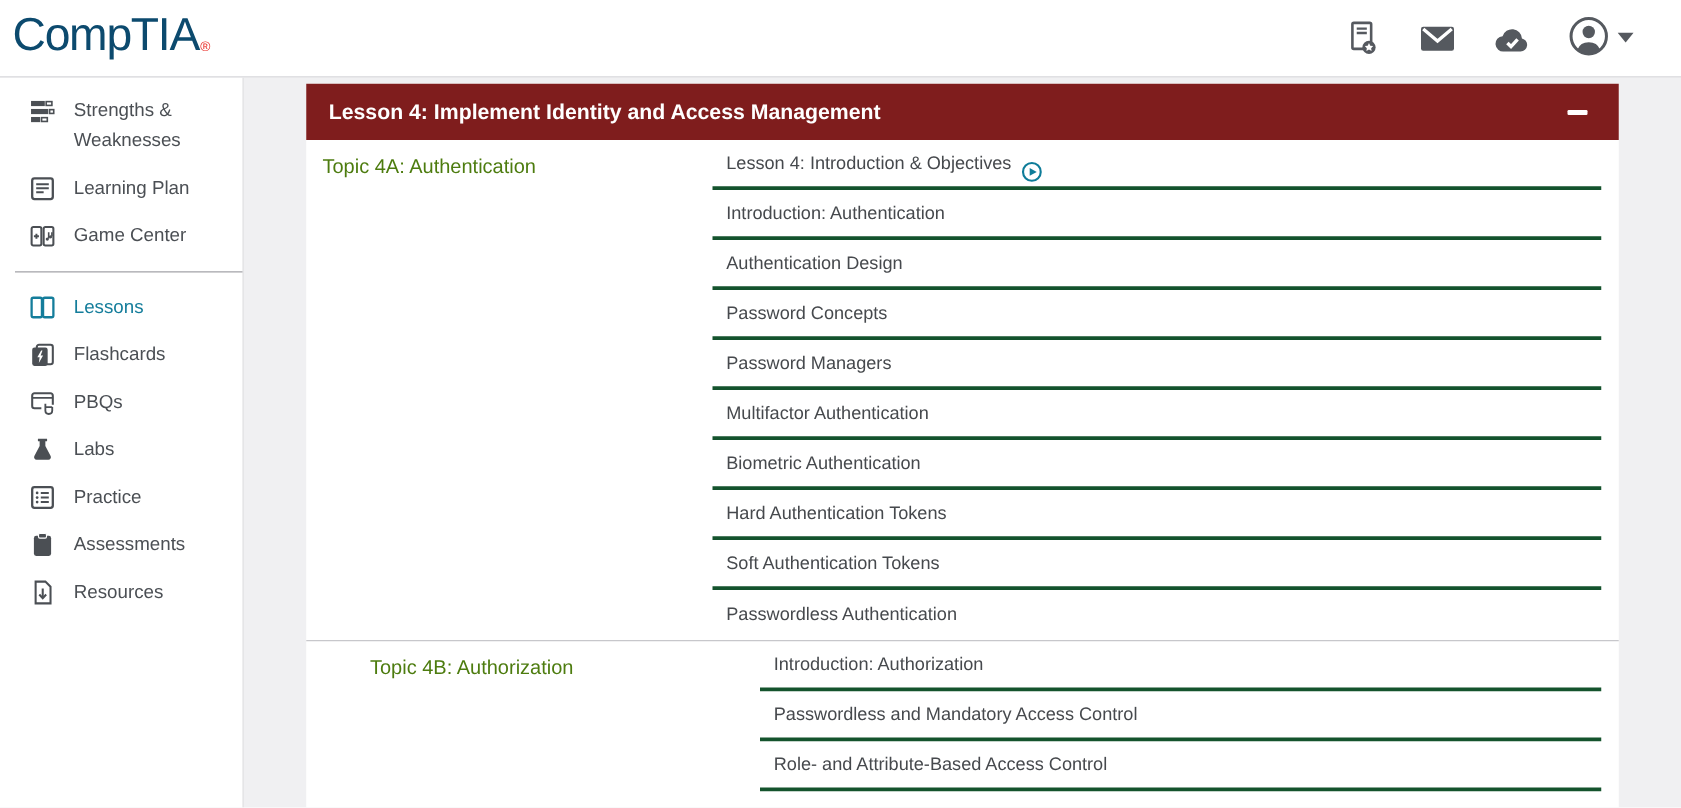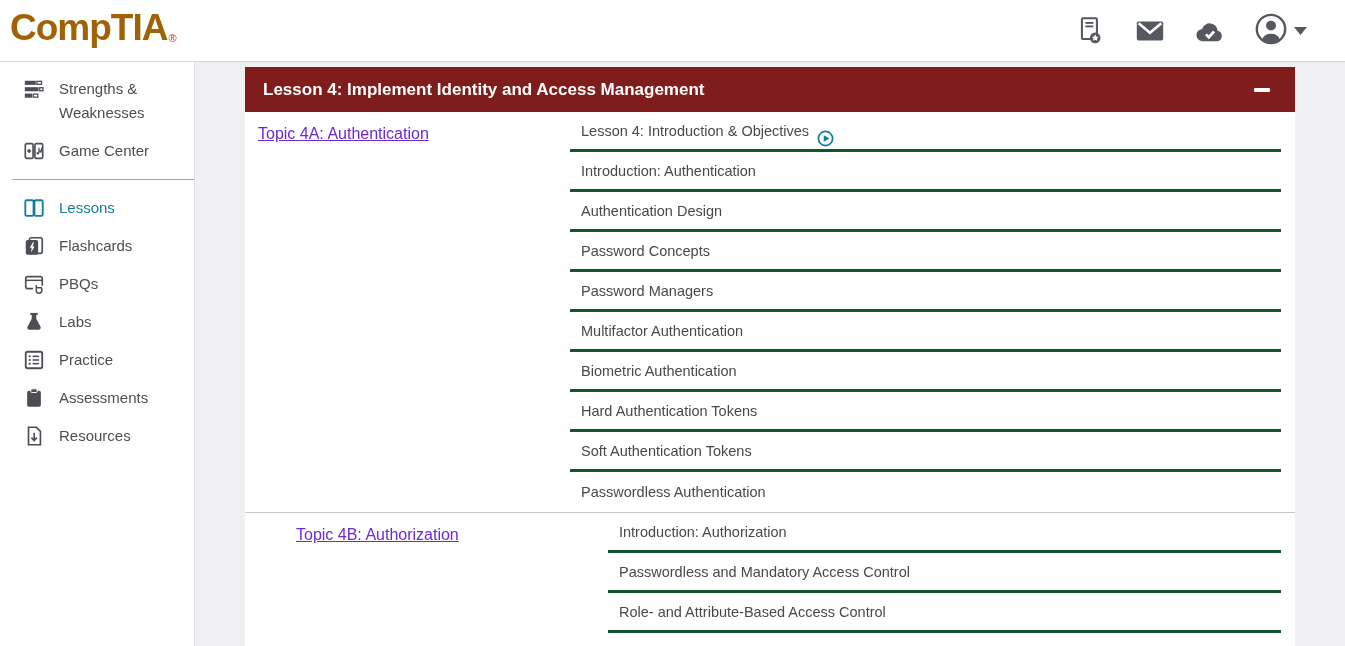--- a/index.html
+++ b/index.html
@@ -5,21 +5,21 @@
   * { margin:0; padding:0; box-sizing:border-box; }
   html,body { width:1345px; height:646px; overflow:hidden; }
   body { font-family:"Liberation Sans", sans-serif; background:#f0f0f2; }
   #app { position:relative; width:1345px; height:646px; }
 
   
   .top-header { position:absolute; top:0; left:0; width:1345px; height:62px;
     background:#ffffff; border-bottom:1px solid #d6d6da; z-index:5; }
   .logo { position:absolute; left:10px; top:6px; display:flex; align-items:flex-start;
     cursor:pointer; }
-  .logo-text { color:#a16207; font-size:37px; font-weight:bold; letter-spacing:-1px;
+  .logo-text { color:#0c4a6e; font-size:37px; font-weight:normal; letter-spacing:-1px;
     line-height:44px; }
   .logo-reg { color:#e8251f; font-size:11px; margin-top:26px; margin-left:1px; }
   .header-icons { position:absolute; right:38px; top:0; height:62px; display:flex;
     align-items:center; gap:28px; }
   .h-icon { width:32px; height:32px; display:flex; align-items:center; justify-content:center;
     cursor:pointer; }
   .h-icon svg { display:block; }
   .avatar-group { display:flex; align-items:center; gap:6px; cursor:pointer; }
 
   
@@ -36,21 +36,21 @@
   .content { position:absolute; left:245px; top:67px; width:1050px; height:579px;
     background:#ffffff; }
   .lesson-bar { height:45px; background:#7f1d1d; color:#ffffff; font-size:17px;
     font-weight:bold; line-height:45px; padding-left:18px; position:relative; }
   .collapse-btn { position:absolute; right:24px; top:14px; width:18px; height:18px;
     display:flex; align-items:center; justify-content:center; cursor:pointer; }
   .collapse-btn .minus { width:16px; height:4px; background:#ffffff; border-radius:1px; }
 
   .topic-section { display:flex; border-bottom:1px solid #c7c7cb; }
   .topic-section:last-child { border-bottom:none;margin-left:38px; }
-  .topic-col { width:325px; padding:13px 10px 0 13px; font-size:16px; color:#6d28d9;text-decoration:underline; }
+  .topic-col { width:325px; padding:13px 10px 0 13px; font-size:16px; color:#4d7c0f; }
   .items-col { flex:1; padding-right:14px; }
   .lesson-item { height:40px; line-height:40px; border-bottom:3px solid #14532d;
     padding-left:11px; font-size:14.5px; color:#46494d; display:flex; align-items:center;
     gap:6px; cursor:pointer; }
   .items-col .lesson-item:last-child.no-border { border-bottom:none; }
   .play-icon { width:17px; height:17px; margin-left:2px; cursor:pointer; }
 </style>
 </head>
 <body>
 
@@ -109,20 +109,31 @@
           <rect x="15.2" y="3.6" width="5" height="3.3" fill="none" stroke="#4b4f54" stroke-width="1.4"></rect>
           <rect x="2" y="10" width="15" height="4.5" fill="#4b4f54"></rect>
           <rect x="18.2" y="10.6" width="3.6" height="3.3" fill="none" stroke="#4b4f54" stroke-width="1.4"></rect>
           <rect x="2" y="17" width="8" height="4.5" fill="#4b4f54"></rect>
           <rect x="11.2" y="17.6" width="5" height="3.3" fill="none" stroke="#4b4f54" stroke-width="1.4"></rect>
         </svg>
       </span>
       <span class="s-label">Strengths &amp; Weaknesses</span>
     </div>
 
+    <div class="s-item">
+      <span class="s-icon">
+        <svg width="22" height="22" viewBox="0 0 24 24">
+          <rect x="3" y="3" width="18" height="18" rx="2" fill="none" stroke="#4b4f54" stroke-width="2"></rect>
+          <line x1="6.5" y1="8" x2="17.5" y2="8" stroke="#4b4f54" stroke-width="1.8"></line>
+          <line x1="6.5" y1="11.5" x2="17.5" y2="11.5" stroke="#4b4f54" stroke-width="1.8"></line>
+          <line x1="6.5" y1="15" x2="13" y2="15" stroke="#4b4f54" stroke-width="1.8"></line>
+        </svg>
+      </span>
+      <span class="s-label">Learning Plan</span>
+    </div>
 
     <div class="s-item">
       <span class="s-icon">
         <svg width="22" height="22" viewBox="0 0 24 24">
           <rect x="2.5" y="4" width="8.5" height="16" rx="1.5" fill="none" stroke="#4b4f54" stroke-width="1.8"></rect>
           <rect x="13" y="4" width="8.5" height="16" rx="1.5" fill="none" stroke="#4b4f54" stroke-width="1.8"></rect>
           <line x1="6.7" y1="9.8" x2="6.7" y2="14.2" stroke="#4b4f54" stroke-width="1.7"></line>
           <line x1="4.5" y1="12" x2="8.9" y2="12" stroke="#4b4f54" stroke-width="1.7"></line>
           <circle cx="16.2" cy="14.5" r="1.4" fill="#4b4f54"></circle>
           <circle cx="19" cy="12.5" r="1.4" fill="#4b4f54"></circle>

